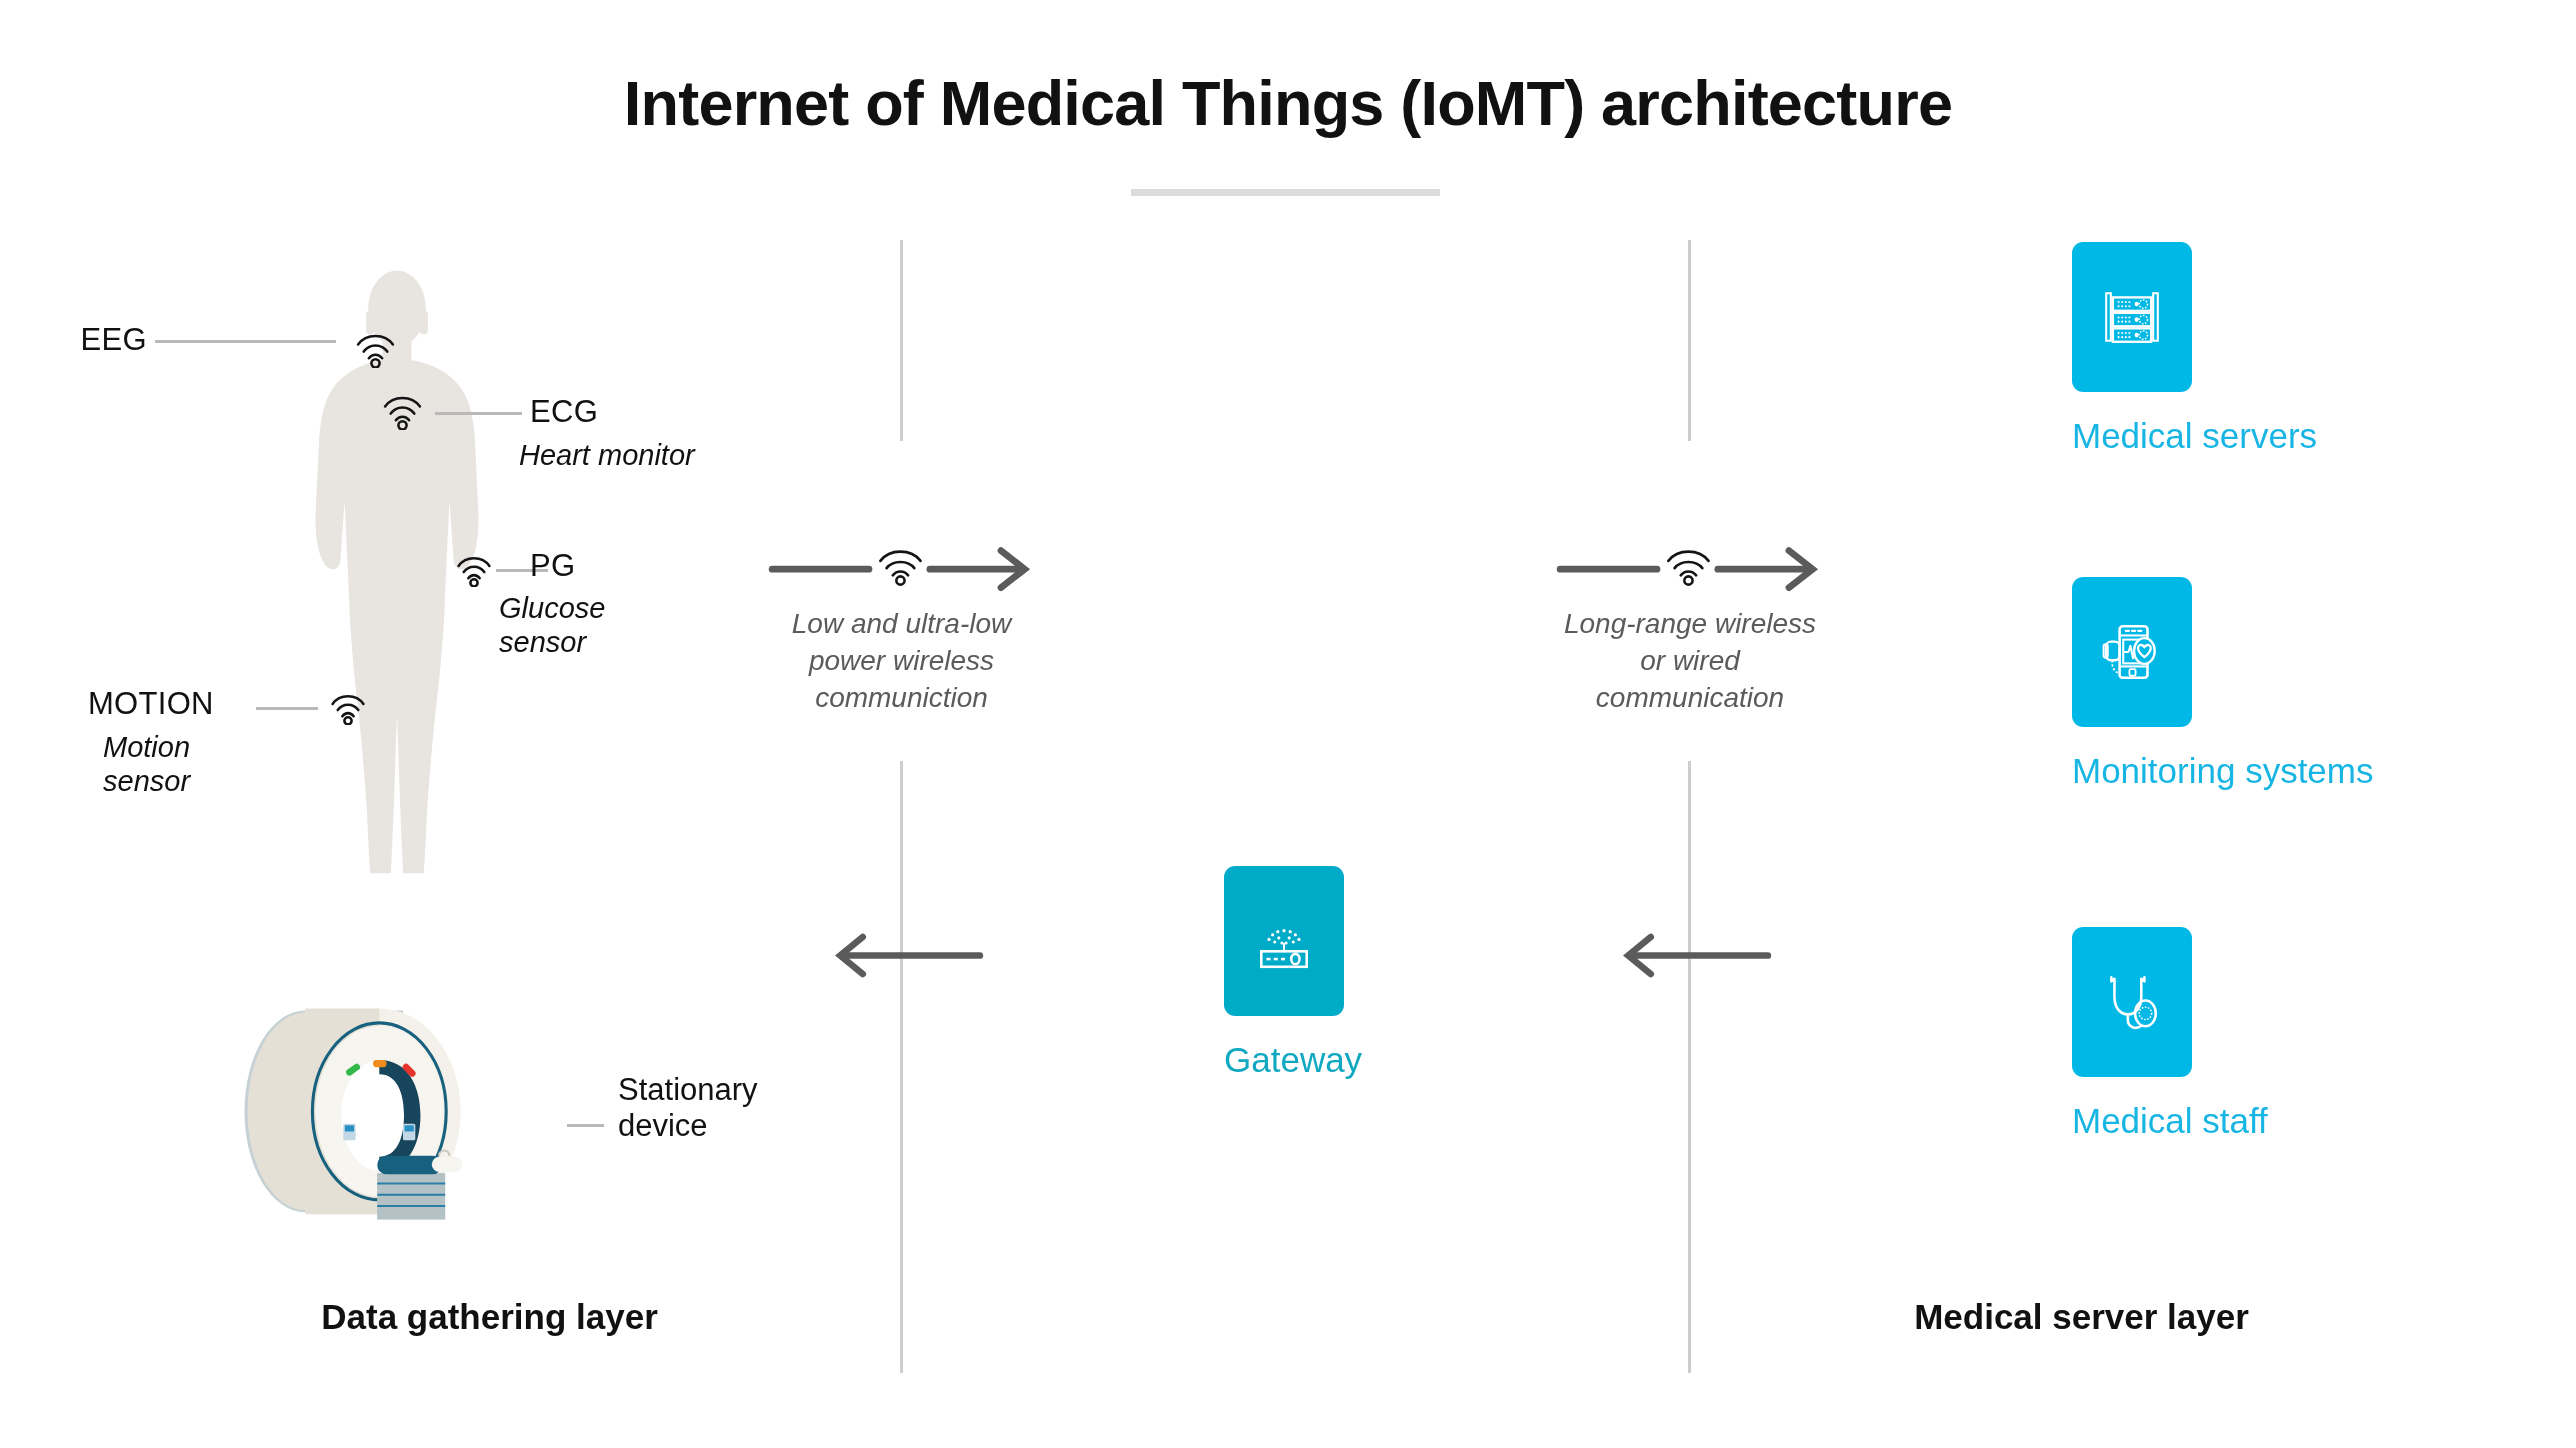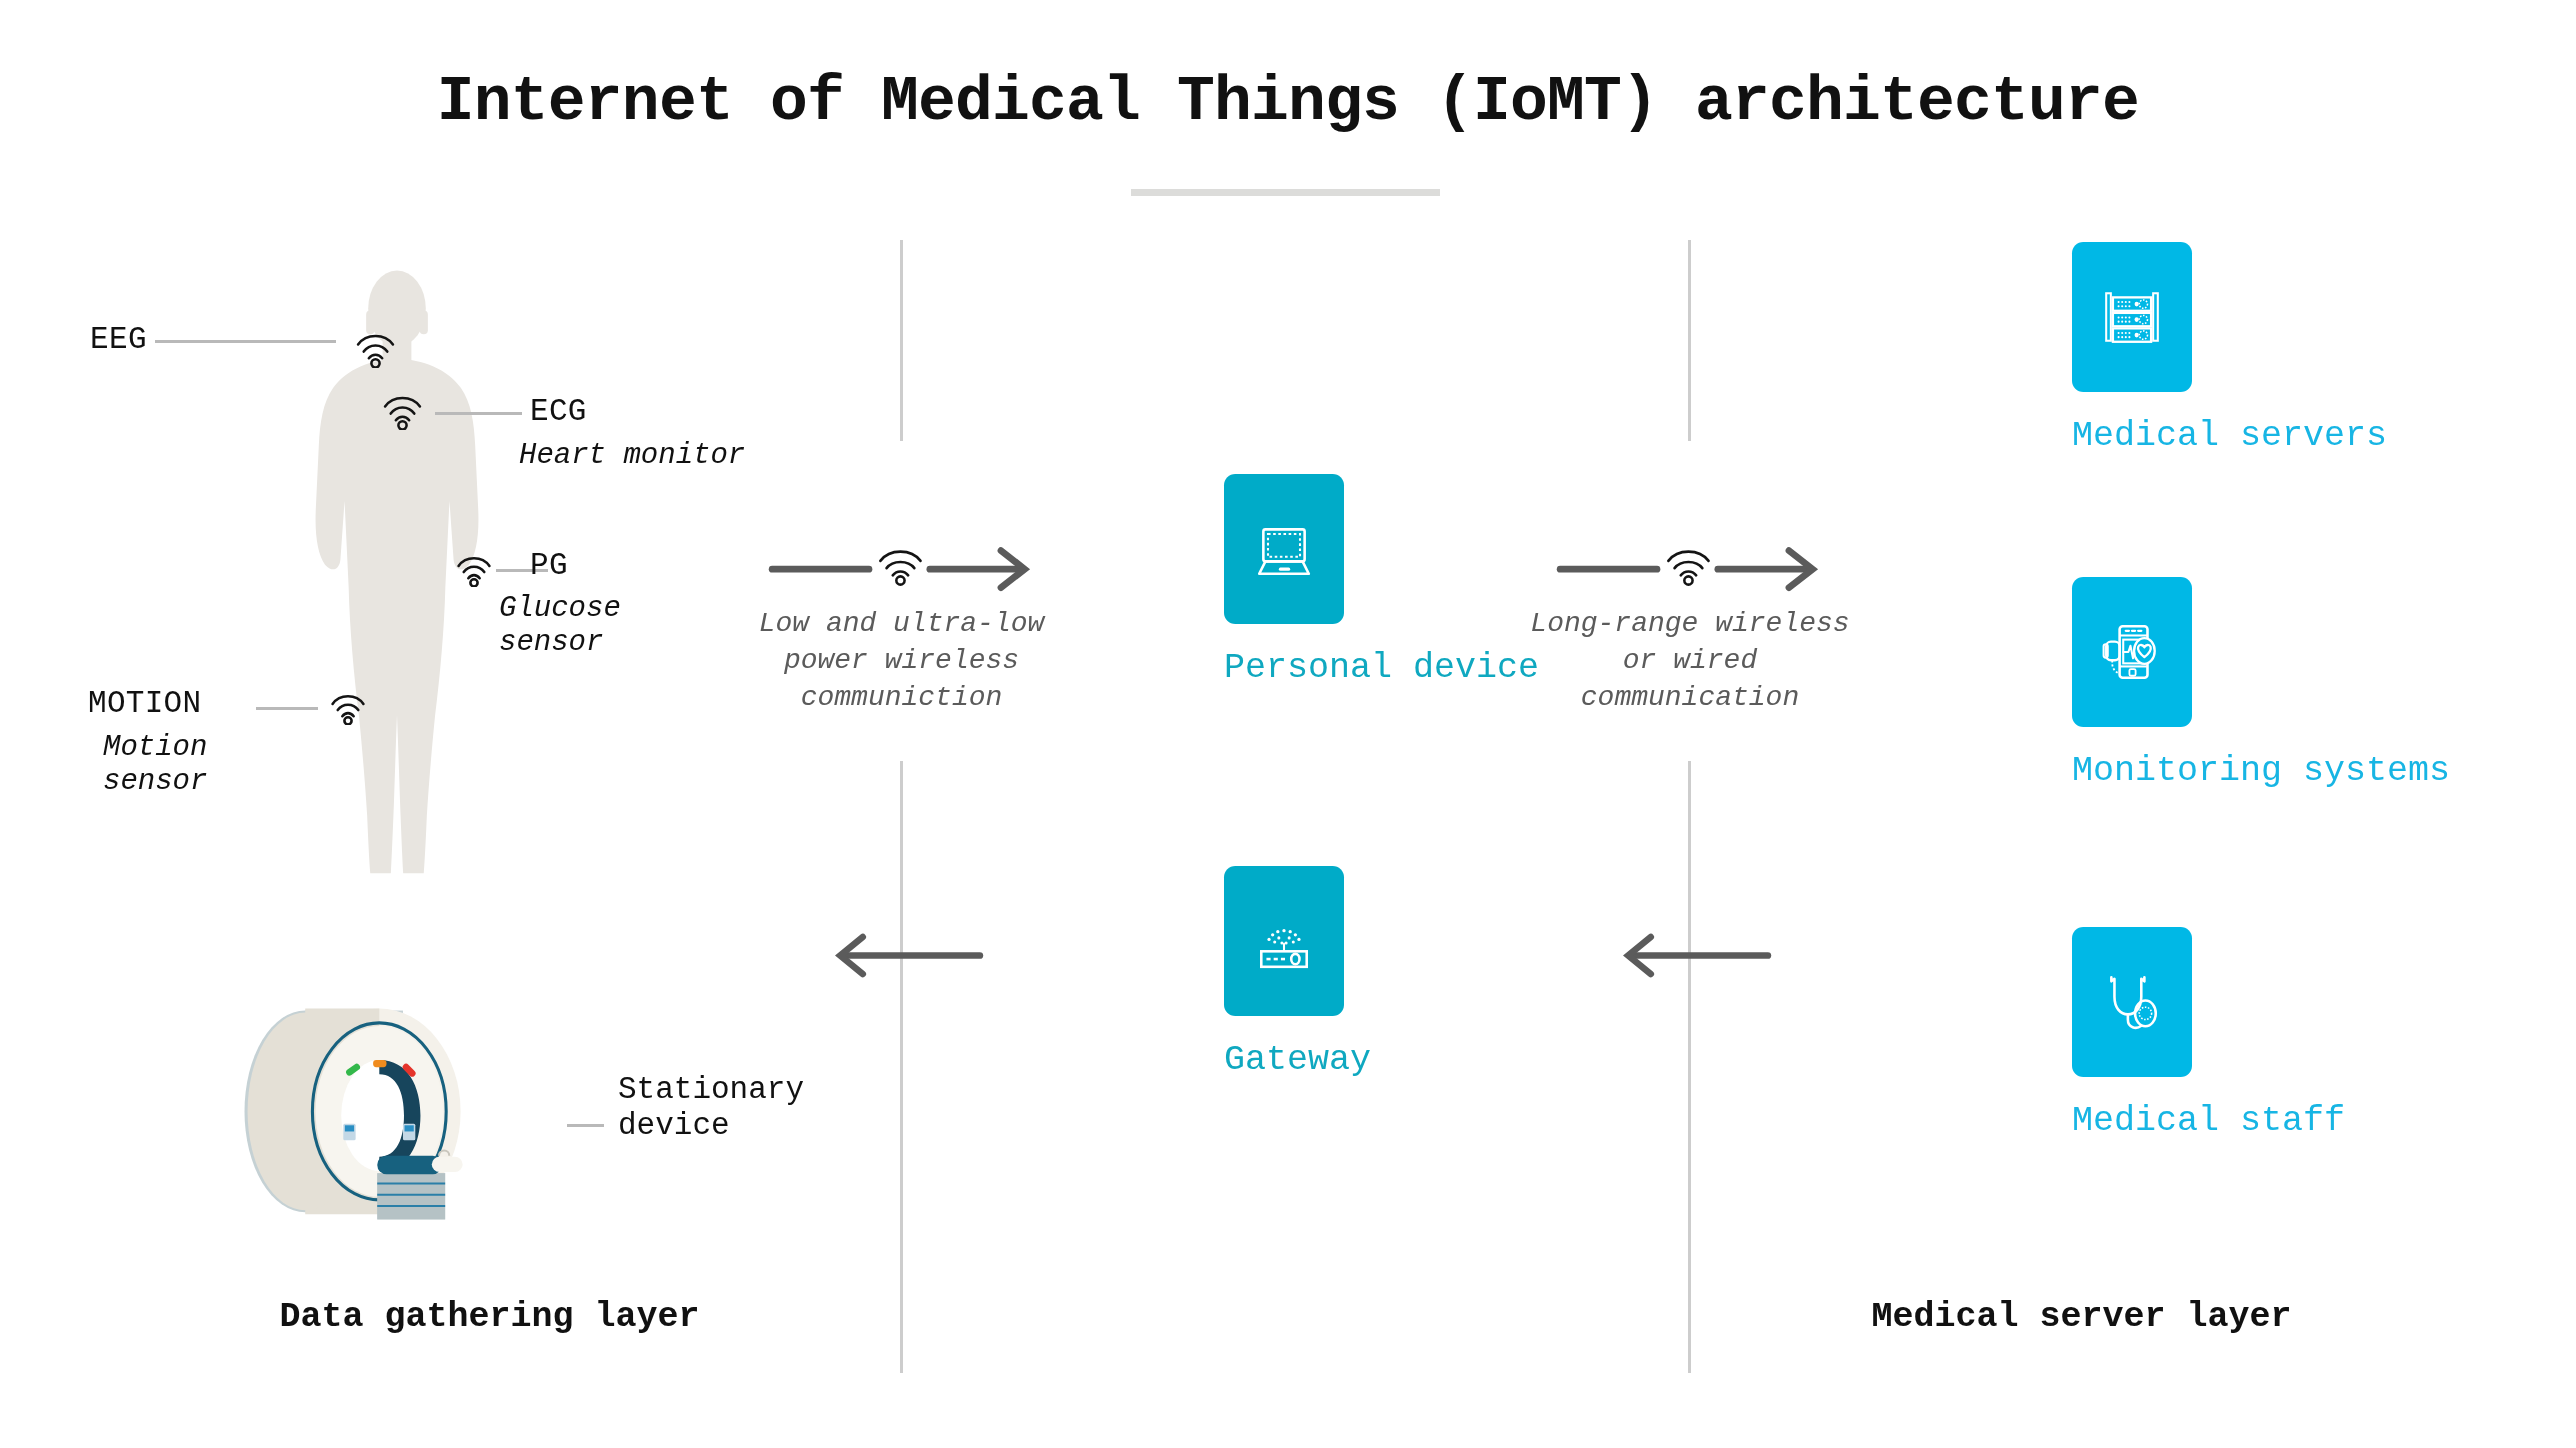--- a/index.html
+++ b/index.html
@@ -2,21 +2,21 @@
 <html style="font-size:8.2px"><head>
 <meta charset="utf-8">
 <style>
   html,body{margin:0;padding:0;background:#ffffff;}
   body{
     font-family:"Liberation Sans", sans-serif;
     width:2576px;height:1449px;
     position:relative;overflow:hidden;
     -webkit-font-smoothing:antialiased;
   }
-  .stage{position:absolute;inset:0;width:2089px;height:1449px;font-family:Liberation Mono, monospace;}
+  .stage{position:absolute;inset:0;width:2089px;height:1449px;}
 
   
   #page-title{
     position:absolute;top:67px;left:0;width:2576px;
     text-align:center;
     font-size:63px;font-weight:700;color:#111111;
     letter-spacing:-0.8px;
   }
   #title-rule{
     position:absolute;top:189px;left:1131px;
@@ -292,31 +292,20 @@
     </svg>
   </div>
 
   <div class="flow-arrow" style="left:1623px;top:927px;">
     <svg width="149" height="57" viewBox="0 0 290 110" xmlns="http://www.w3.org/2000/svg">
       <line x1="14" y1="55" x2="282" y2="55" stroke="#5b5b5b" stroke-width="13" stroke-linecap="round"></line>
       <path d="M54 19 L10 55 L54 91" fill="none" stroke="#5b5b5b" stroke-width="13" stroke-linecap="round" stroke-linejoin="miter"></path>
     </svg>
   </div>
 
-  <div class="node" style="left:1224px;top:474px;width:120px;">
-    <div class="tile tile-mid">
-      <svg width="64" height="64" viewBox="0 0 124 124" xmlns="http://www.w3.org/2000/svg">
-        <rect x="22" y="24" width="80" height="62" rx="4" fill="none" stroke="#ffffff" stroke-width="5"></rect>
-        <rect x="31" y="33" width="62" height="44" fill="none" stroke="#ffffff" stroke-width="4" stroke-dasharray="5 5"></rect>
-        <path d="M14 110 L26 86 L98 86 L110 110 Z" fill="none" stroke="#ffffff" stroke-width="5" stroke-linejoin="round"></path>
-        <rect x="52" y="98" width="22" height="6" rx="3" fill="#ffffff"></rect>
-      </svg>
-    </div>
-    <div class="node-label label-mid">Personal device</div>
-  </div>
 
   <div class="node" style="left:1224px;top:866px;width:120px;">
     <div class="tile tile-mid">
       <svg width="64" height="64" viewBox="0 0 124 124" xmlns="http://www.w3.org/2000/svg">
         <g fill="#ffffff">
           <circle cx="62" cy="42" r="3.2"></circle>
           <circle cx="50" cy="44" r="3.2"></circle>
             <circle cx="74" cy="44" r="3.2"></circle>
           <circle cx="40" cy="50" r="3.2"></circle>
             <circle cx="84" cy="50" r="3.2"></circle>

